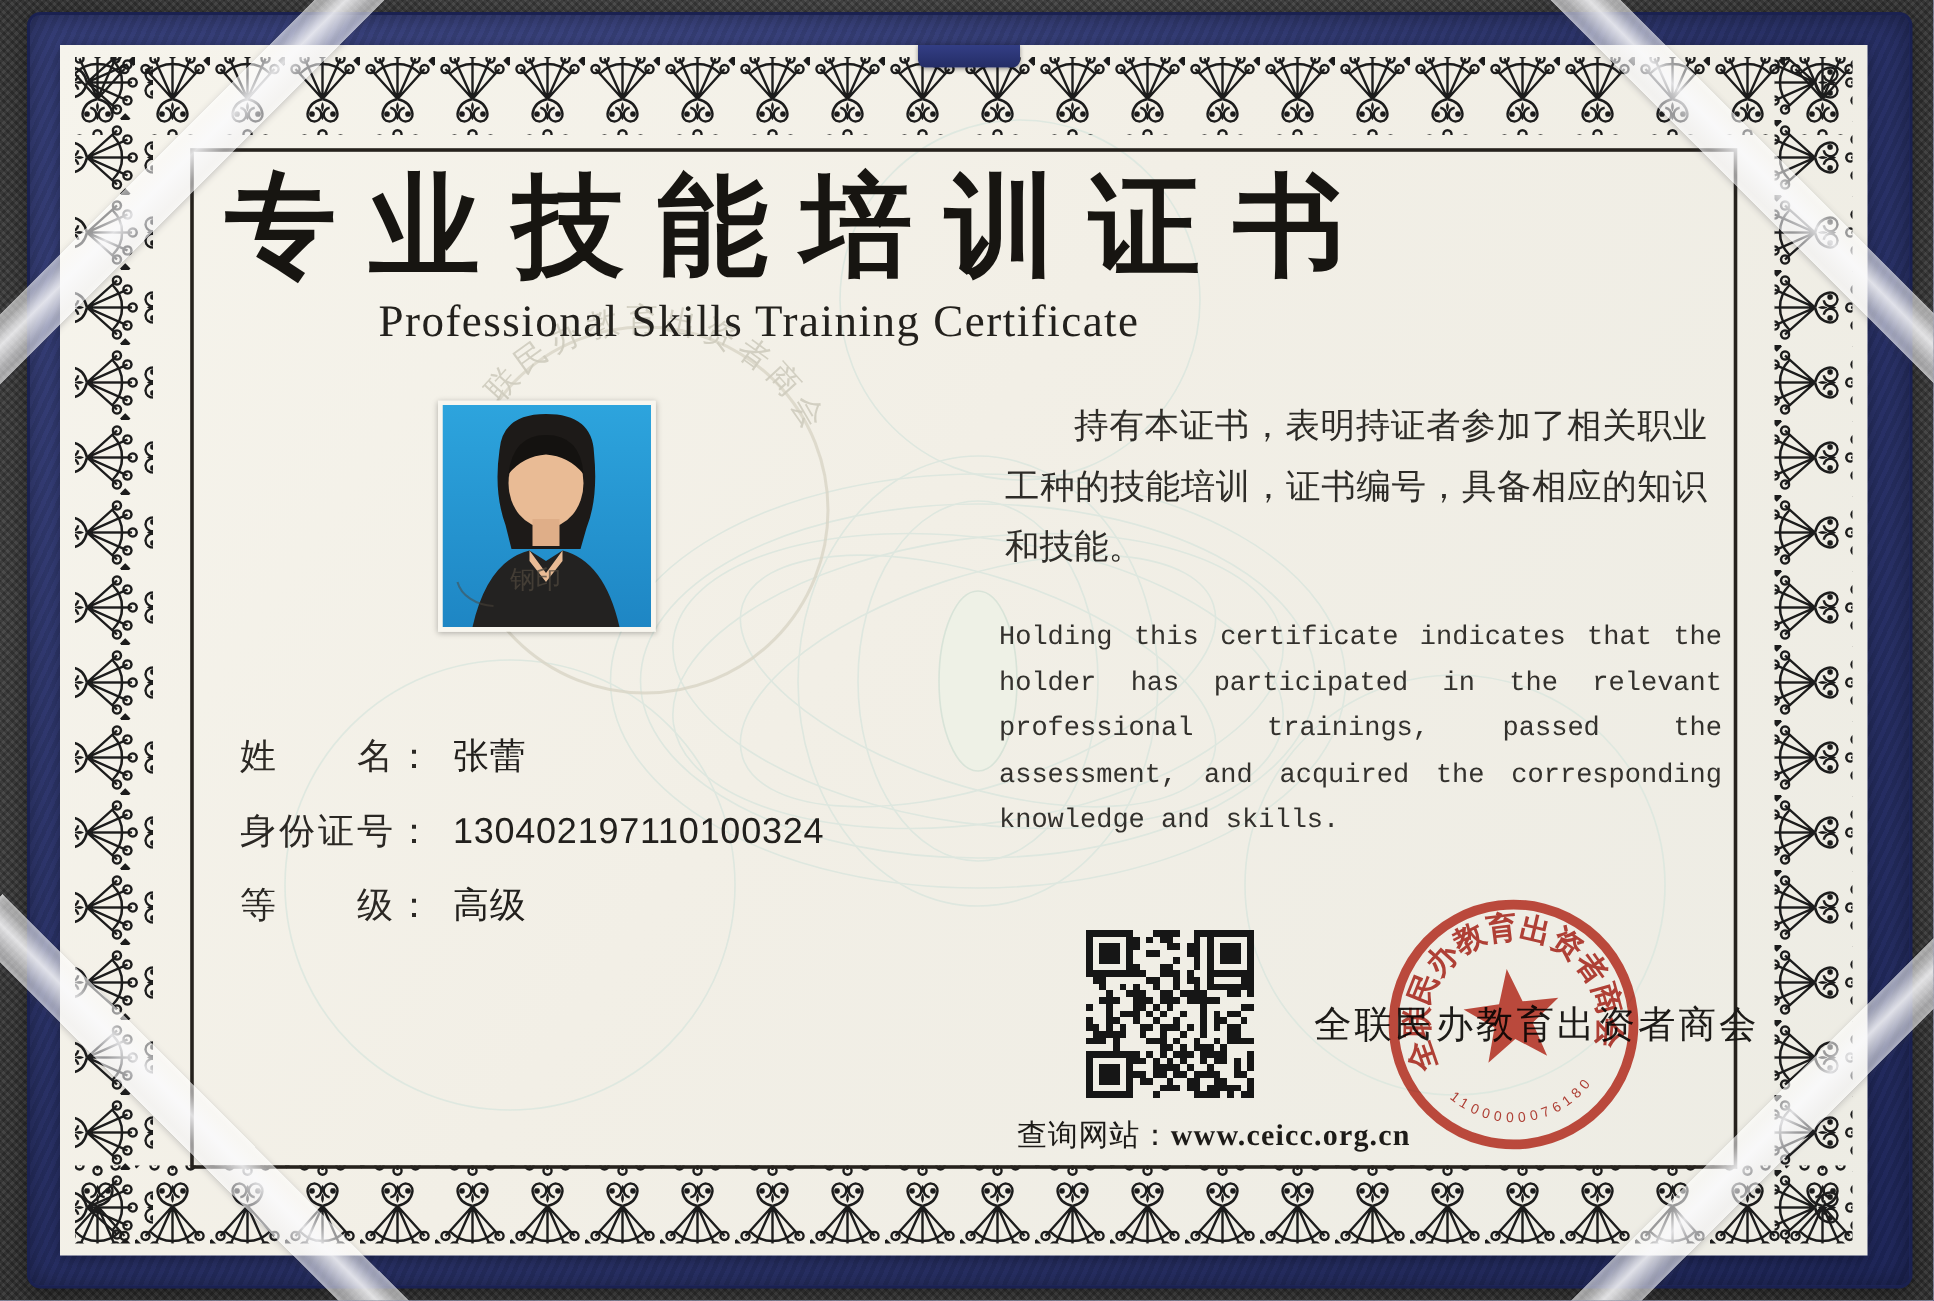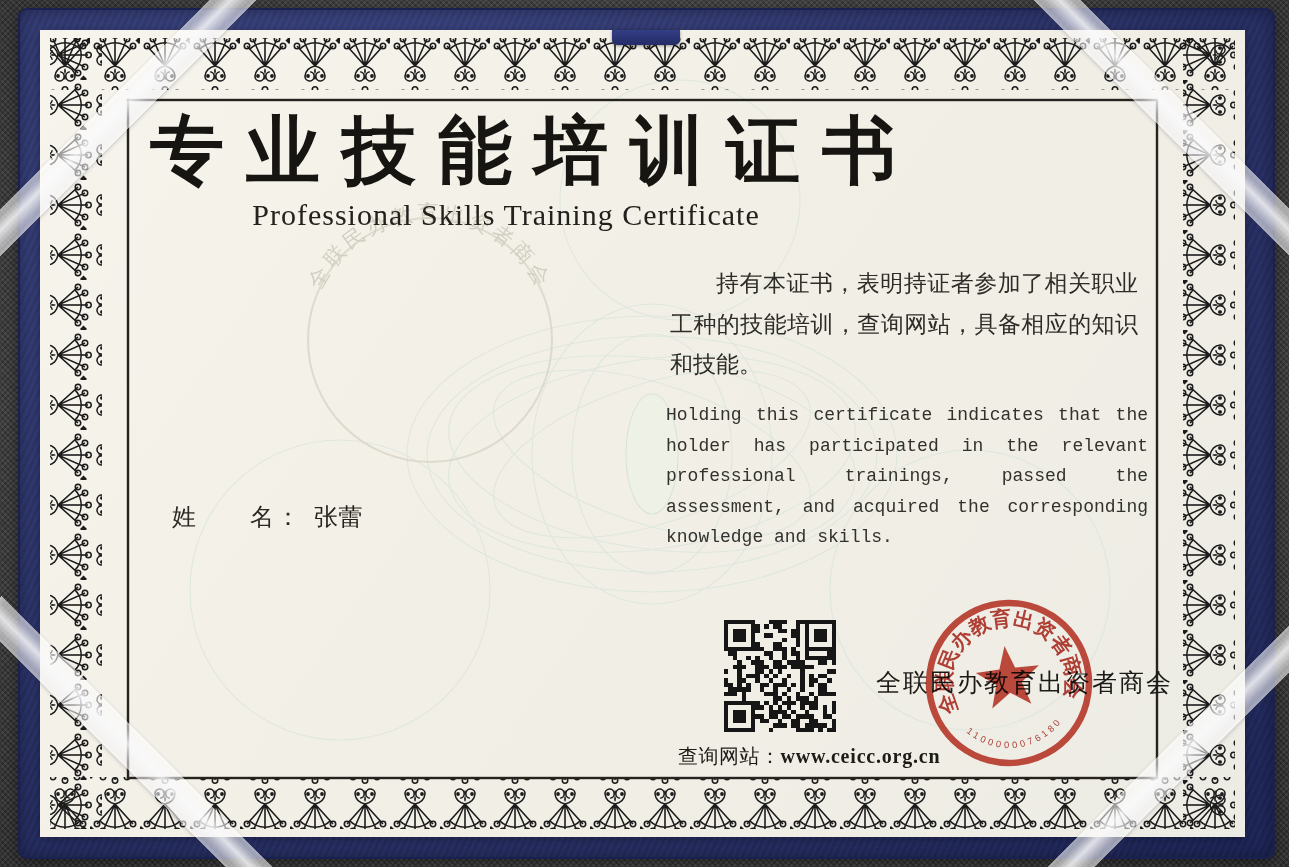--- a/index.html
+++ b/index.html
@@ -62,25 +62,25 @@
     position:absolute;left:292px;top:267px;width:139px;height:148px;
     box-shadow:0 1px 4px rgba(0,0,0,.3);border:3px solid #f8f6ef;
   }
   .photo svg{display:block;width:100%;height:100%;}
   .intro-zh{
     position:absolute;left:670px;top:264px;width:468px;
     font-size:23px;line-height:40.5px;text-align:justify;text-indent:2em;
     color:#2e2c28;font-family:"Liberation Serif", serif;
   }
   .intro-en{
-    position:absolute;left:666px;top:400px;width:482px;
+    position:absolute;left:666px;top:410px;width:482px;
     font-size:18px;line-height:30.5px;text-align:justify;
     color:#33312d;font-family:"Liberation Mono","DejaVu Sans Mono",monospace;
   }
-  .fields{position:absolute;left:160px;top:501px;width:480px;margin-left:12px;}
+  .fields{position:absolute;left:160px;top:488px;width:480px;}
   .field-row{height:33px;margin-bottom:16.5px;font-size:24px;white-space:nowrap;}
   .field-label{color:#2b2824;letter-spacing:2px;font-family:"Liberation Serif", serif;}
   .field-value{margin-left:12px;color:#22201d;font-family:"Liberation Sans", sans-serif;letter-spacing:.5px;}
   .qr{position:absolute;left:724px;top:620px;width:112px;height:112px;}
   .qr svg{width:100%;height:100%;shape-rendering:crispEdges;}
   .issuer{
     position:absolute;left:876px;top:666px;width:300px;
     font-size:25px;letter-spacing:2px;color:#1d1b18;z-index:1;
     font-family:"Liberation Serif", serif;white-space:nowrap;
   }
@@ -165,27 +165,54 @@
       <rect x="88" y="70" width="1029" height="678" fill="none" stroke="#26221d" stroke-width="2.4"></rect>
     </svg>
   </div>
 
   <div class="clip-tab"></div>
 
   <div class="content">
     <div class="title">专业技能培训证书</div>
     <div class="subtitle">Professional Skills Training Certificate</div>
 
-
-    <div class="intro-zh">持有本证书，表明持证者参加了相关职业工种的技能培训，查询网站，具备相应的知识和技能。</div>
+    <div class="photo">
+      <svg viewBox="0 0 139 148" xmlns="http://www.w3.org/2000/svg">
+        <defs>
+          <linearGradient id="pbg" x1="0" y1="0" x2="0" y2="1">
+            <stop offset="0" stop-color="#2da4dd"></stop>
+              <stop offset="1" stop-color="#1e86c4"></stop>
+          </linearGradient>
+        </defs>
+        <rect width="139" height="148" fill="url(#pbg)"></rect>
+        <g>
+          <path d="M38,30 Q40,6 69,6 Q100,6 101,32 Q104,62 96,82 L92,96 L46,96 L42,80 Q34,58 38,30 Z" fill="#1d1a18"></path>
+          <ellipse cx="69" cy="52" rx="25" ry="30" fill="#e9bb95"></ellipse>
+          <path d="M44,46 Q47,20 69,20 Q92,20 94,46 Q84,34 69,33 Q54,34 44,46 Z" fill="#141210"></path>
+          <rect x="60" y="76" width="18" height="18" fill="#dfae88"></rect>
+          <path d="M20,148 Q30,104 58,97 L69,104 L80,97 Q108,104 118,148 Z" fill="#232221"></path>
+          <path d="M58,97 L69,112 L80,97 L80,104 L69,118 L58,104 Z" fill="#e9bb95"></path>
+        </g>
+        <text x="45" y="122" font-size="17" fill="#4e463c" opacity=".75" font-family="Liberation Serif, serif">钢印</text>
+        <path d="M10,118 A26,20 0 0 0 34,134" fill="none" stroke="#4e463c" stroke-width="1.4" opacity=".5"></path>
+      </svg>
+    </div>
+
+    <div class="intro-zh">持有本证书，表明持证者参加了相关职业工种的技能培训，证书编号，具备相应的知识和技能。</div>
     <div class="intro-en">Holding this certificate indicates that the holder has participated in the relevant professional trainings, passed the assessment, and acquired the corresponding knowledge and skills.</div>
 
     <div class="fields">
       <div class="field-row">
         <span class="field-label">姓　　名：</span><span class="field-value">张蕾</span>
+      </div>
+      <div class="field-row">
+        <span class="field-label">身份证号：</span><span class="field-value">130402197110100324</span>
+      </div>
+      <div class="field-row">
+        <span class="field-label">等　　级：</span><span class="field-value">高级</span>
       </div>
     </div>
 
     <div class="qr">
       <svg id="qr-svg" viewBox="0 0 25 25" xmlns="http://www.w3.org/2000/svg">
           <g fill="#161616">
             <rect x="0" y="0" width="1" height="1"></rect>
             <rect x="1" y="0" width="1" height="1"></rect>
             <rect x="2" y="0" width="1" height="1"></rect>
             <rect x="3" y="0" width="1" height="1"></rect>

